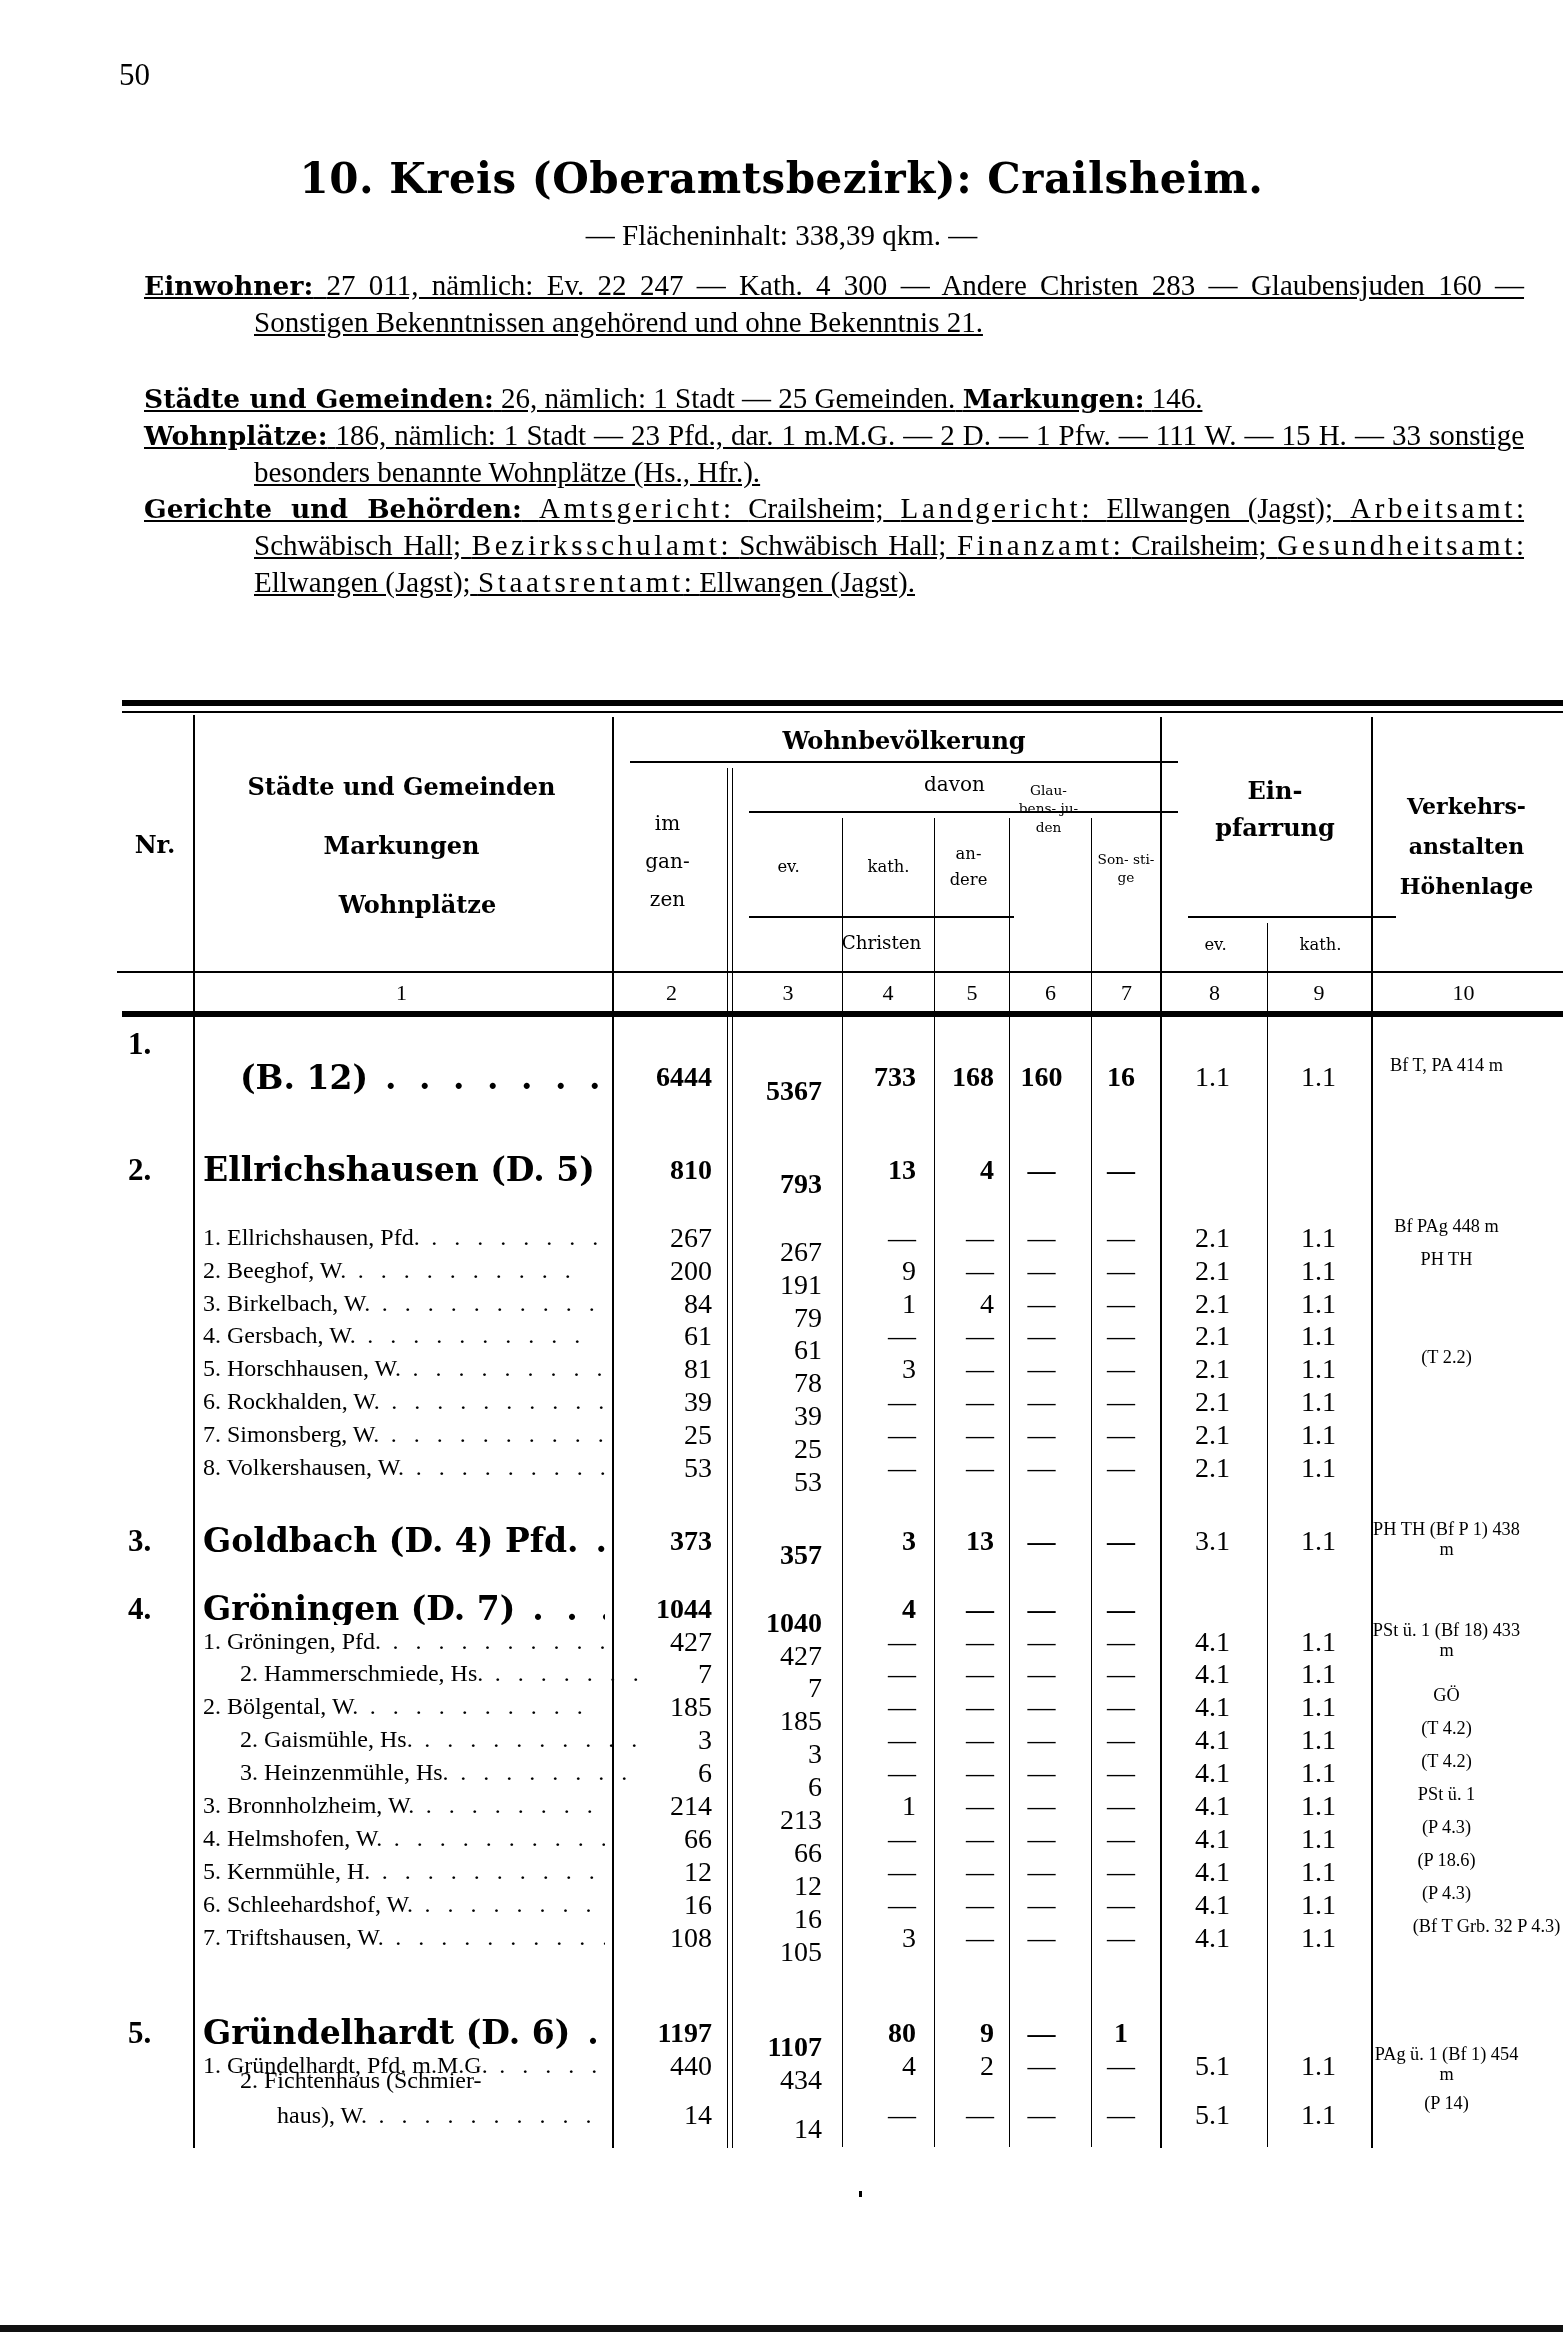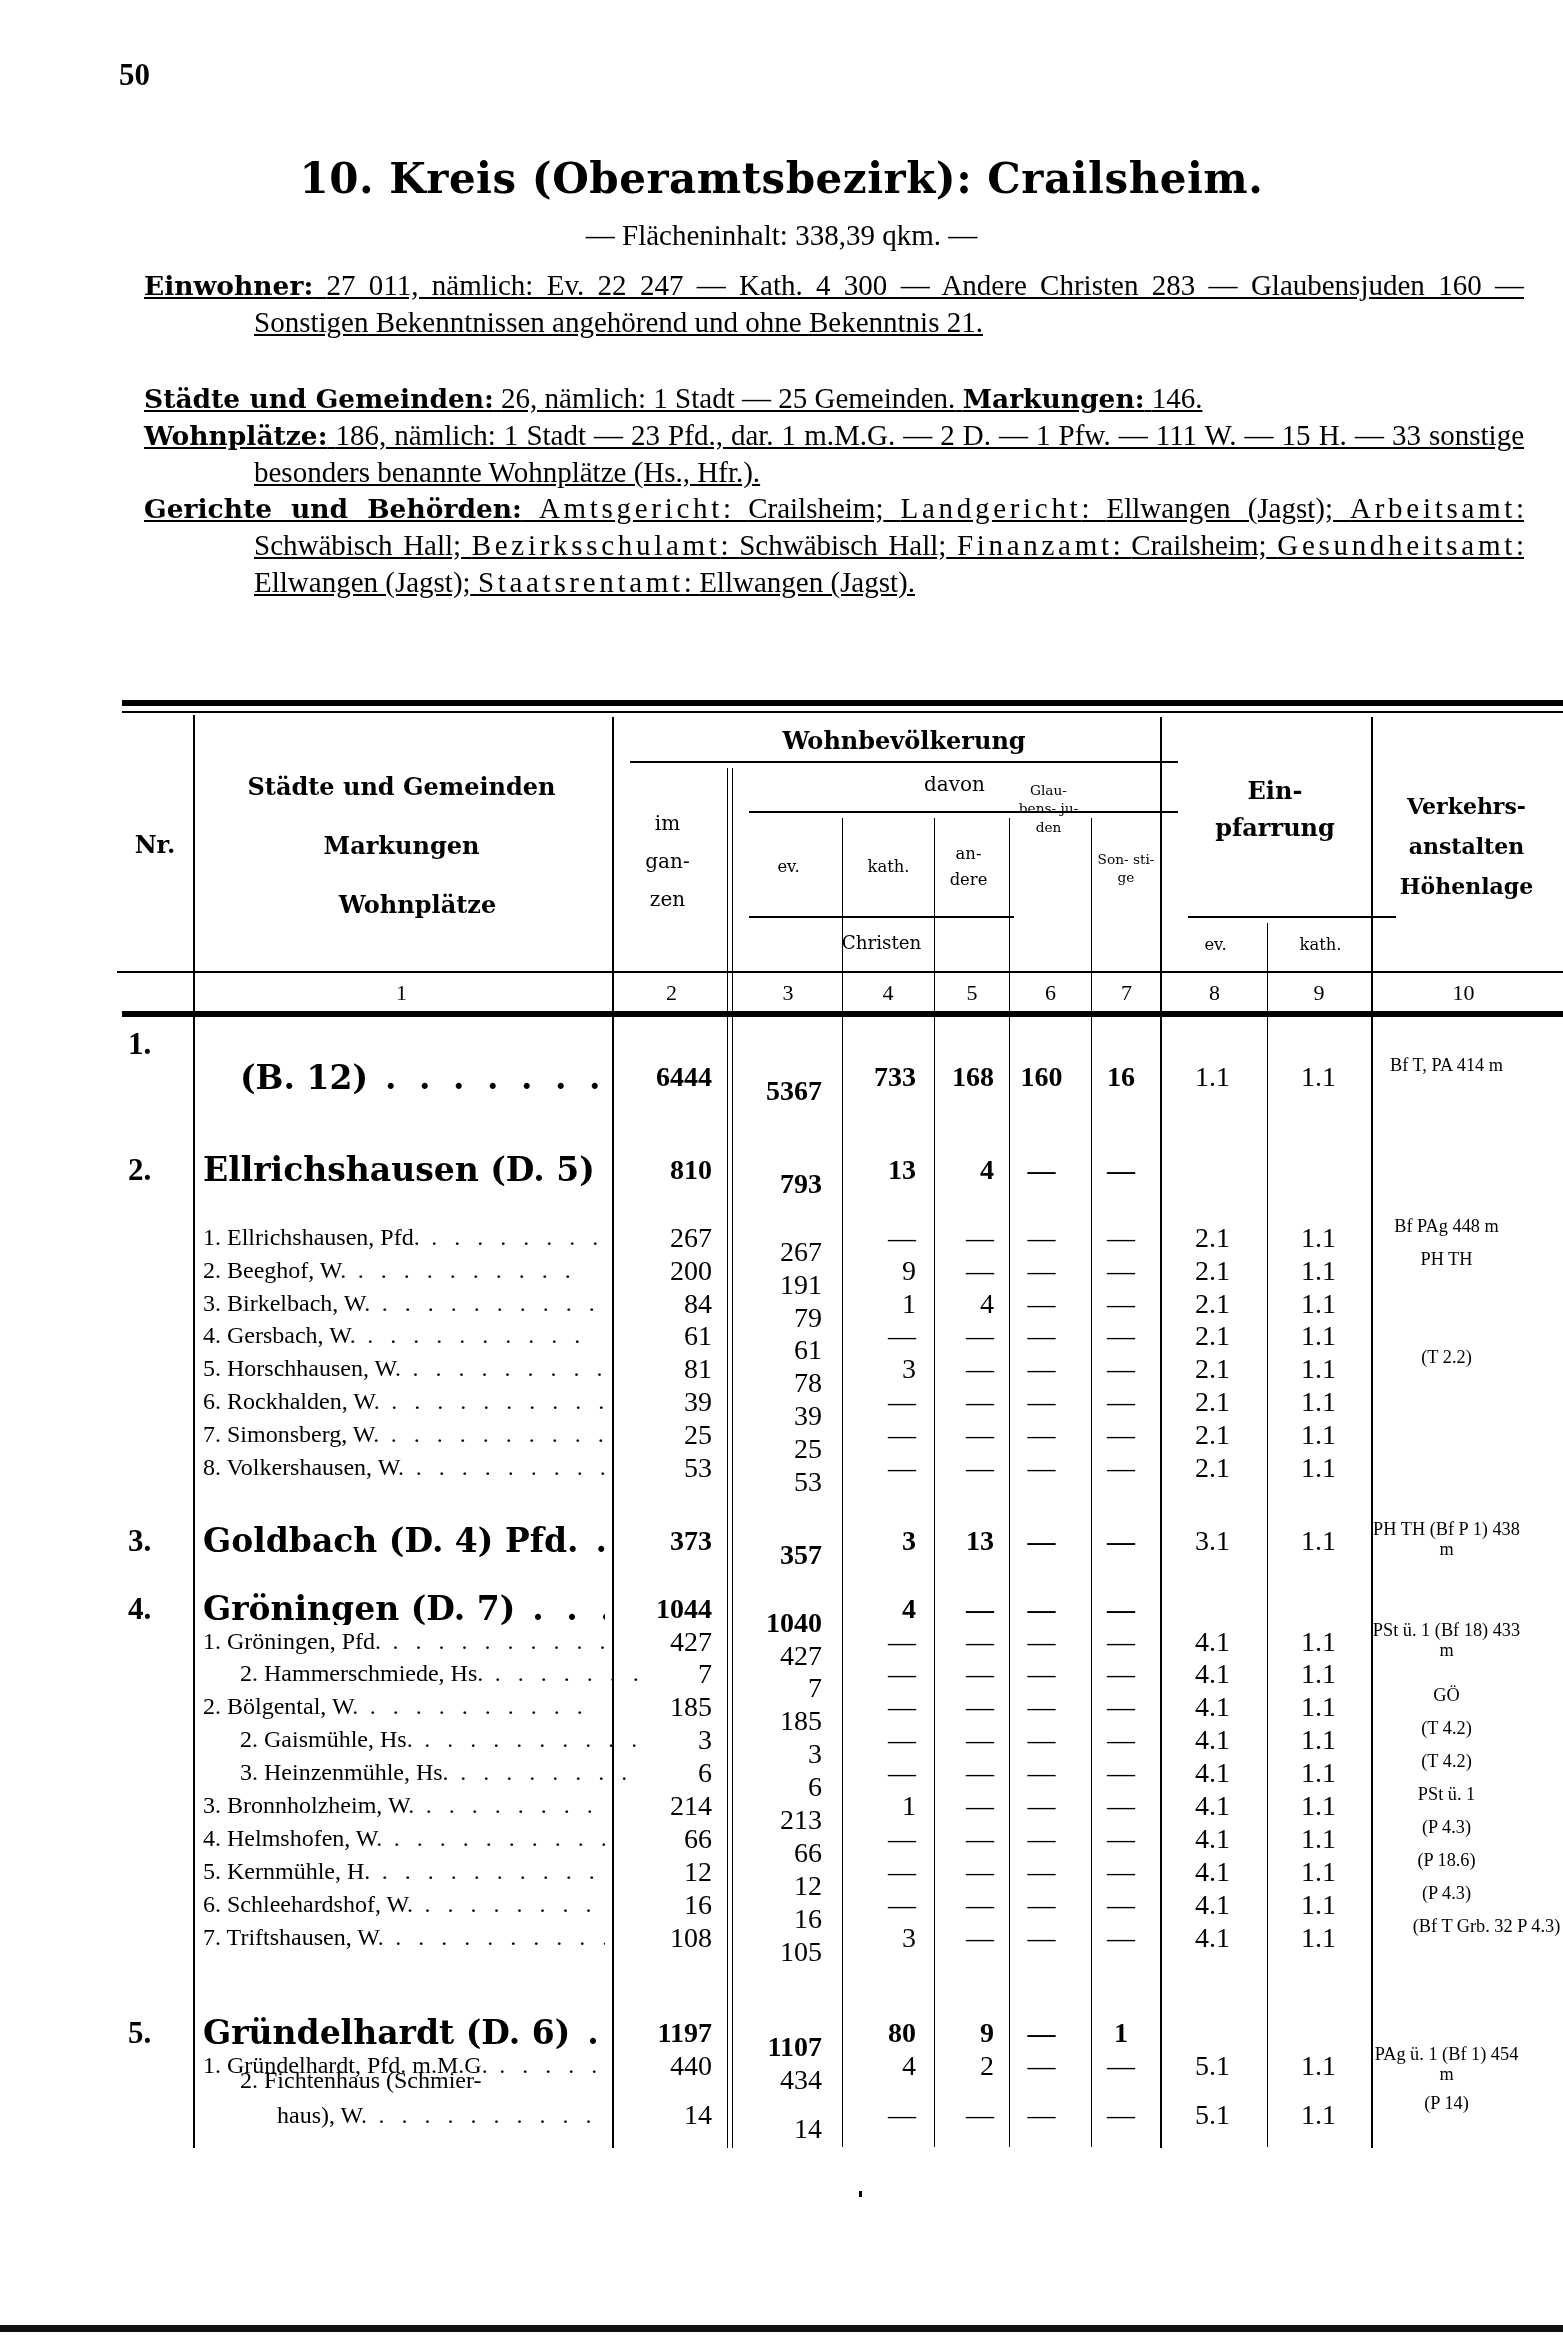--- a/index.html
+++ b/index.html
@@ -1,19 +1,19 @@
 <!DOCTYPE html>
 <html style="font-size:14.6px"><head>
 <meta charset="utf-8">
 <style>
   html, body { margin:0; padding:0; background:#ffffff; }
   body { width:1563px; height:2337px; position:relative; overflow:hidden;
          font-family:"DejaVu Serif", serif; color:#000; }
   .abs { position:absolute; }
-  #page-number { left:119px; top:57px; font-size:31px; font-family:"Liberation Serif", serif;font-weight:bold; }
+  #page-number { left:119px; top:57px; font-size:31px; font-family:"Liberation Serif", serif; }
   #title { left:0; width:1563px; top:154px; text-align:center; font-size:42px; font-weight:bold;
            font-family:"DejaVu Serif", serif; letter-spacing:0.5px; }
   #area { left:0; width:1563px; top:219px; text-align:center; font-size:29px; font-family:"Liberation Serif", serif; }
   .para { left:144px; width:1380px; font-size:29px; line-height:37px; font-family:"Liberation Serif", serif; text-align:justify;text-decoration:underline; }
   .para .lbl { font-weight:bold; font-family:"DejaVu Serif", serif; font-size:26.5px; }
   .para .sp { letter-spacing:3.7px; }
   .indent { padding-left:110px; text-indent:-110px; display:block; }
   #p-ew { top:267px; }
   #p-st { top:380px; }
   #p-wp { top:417px; }

